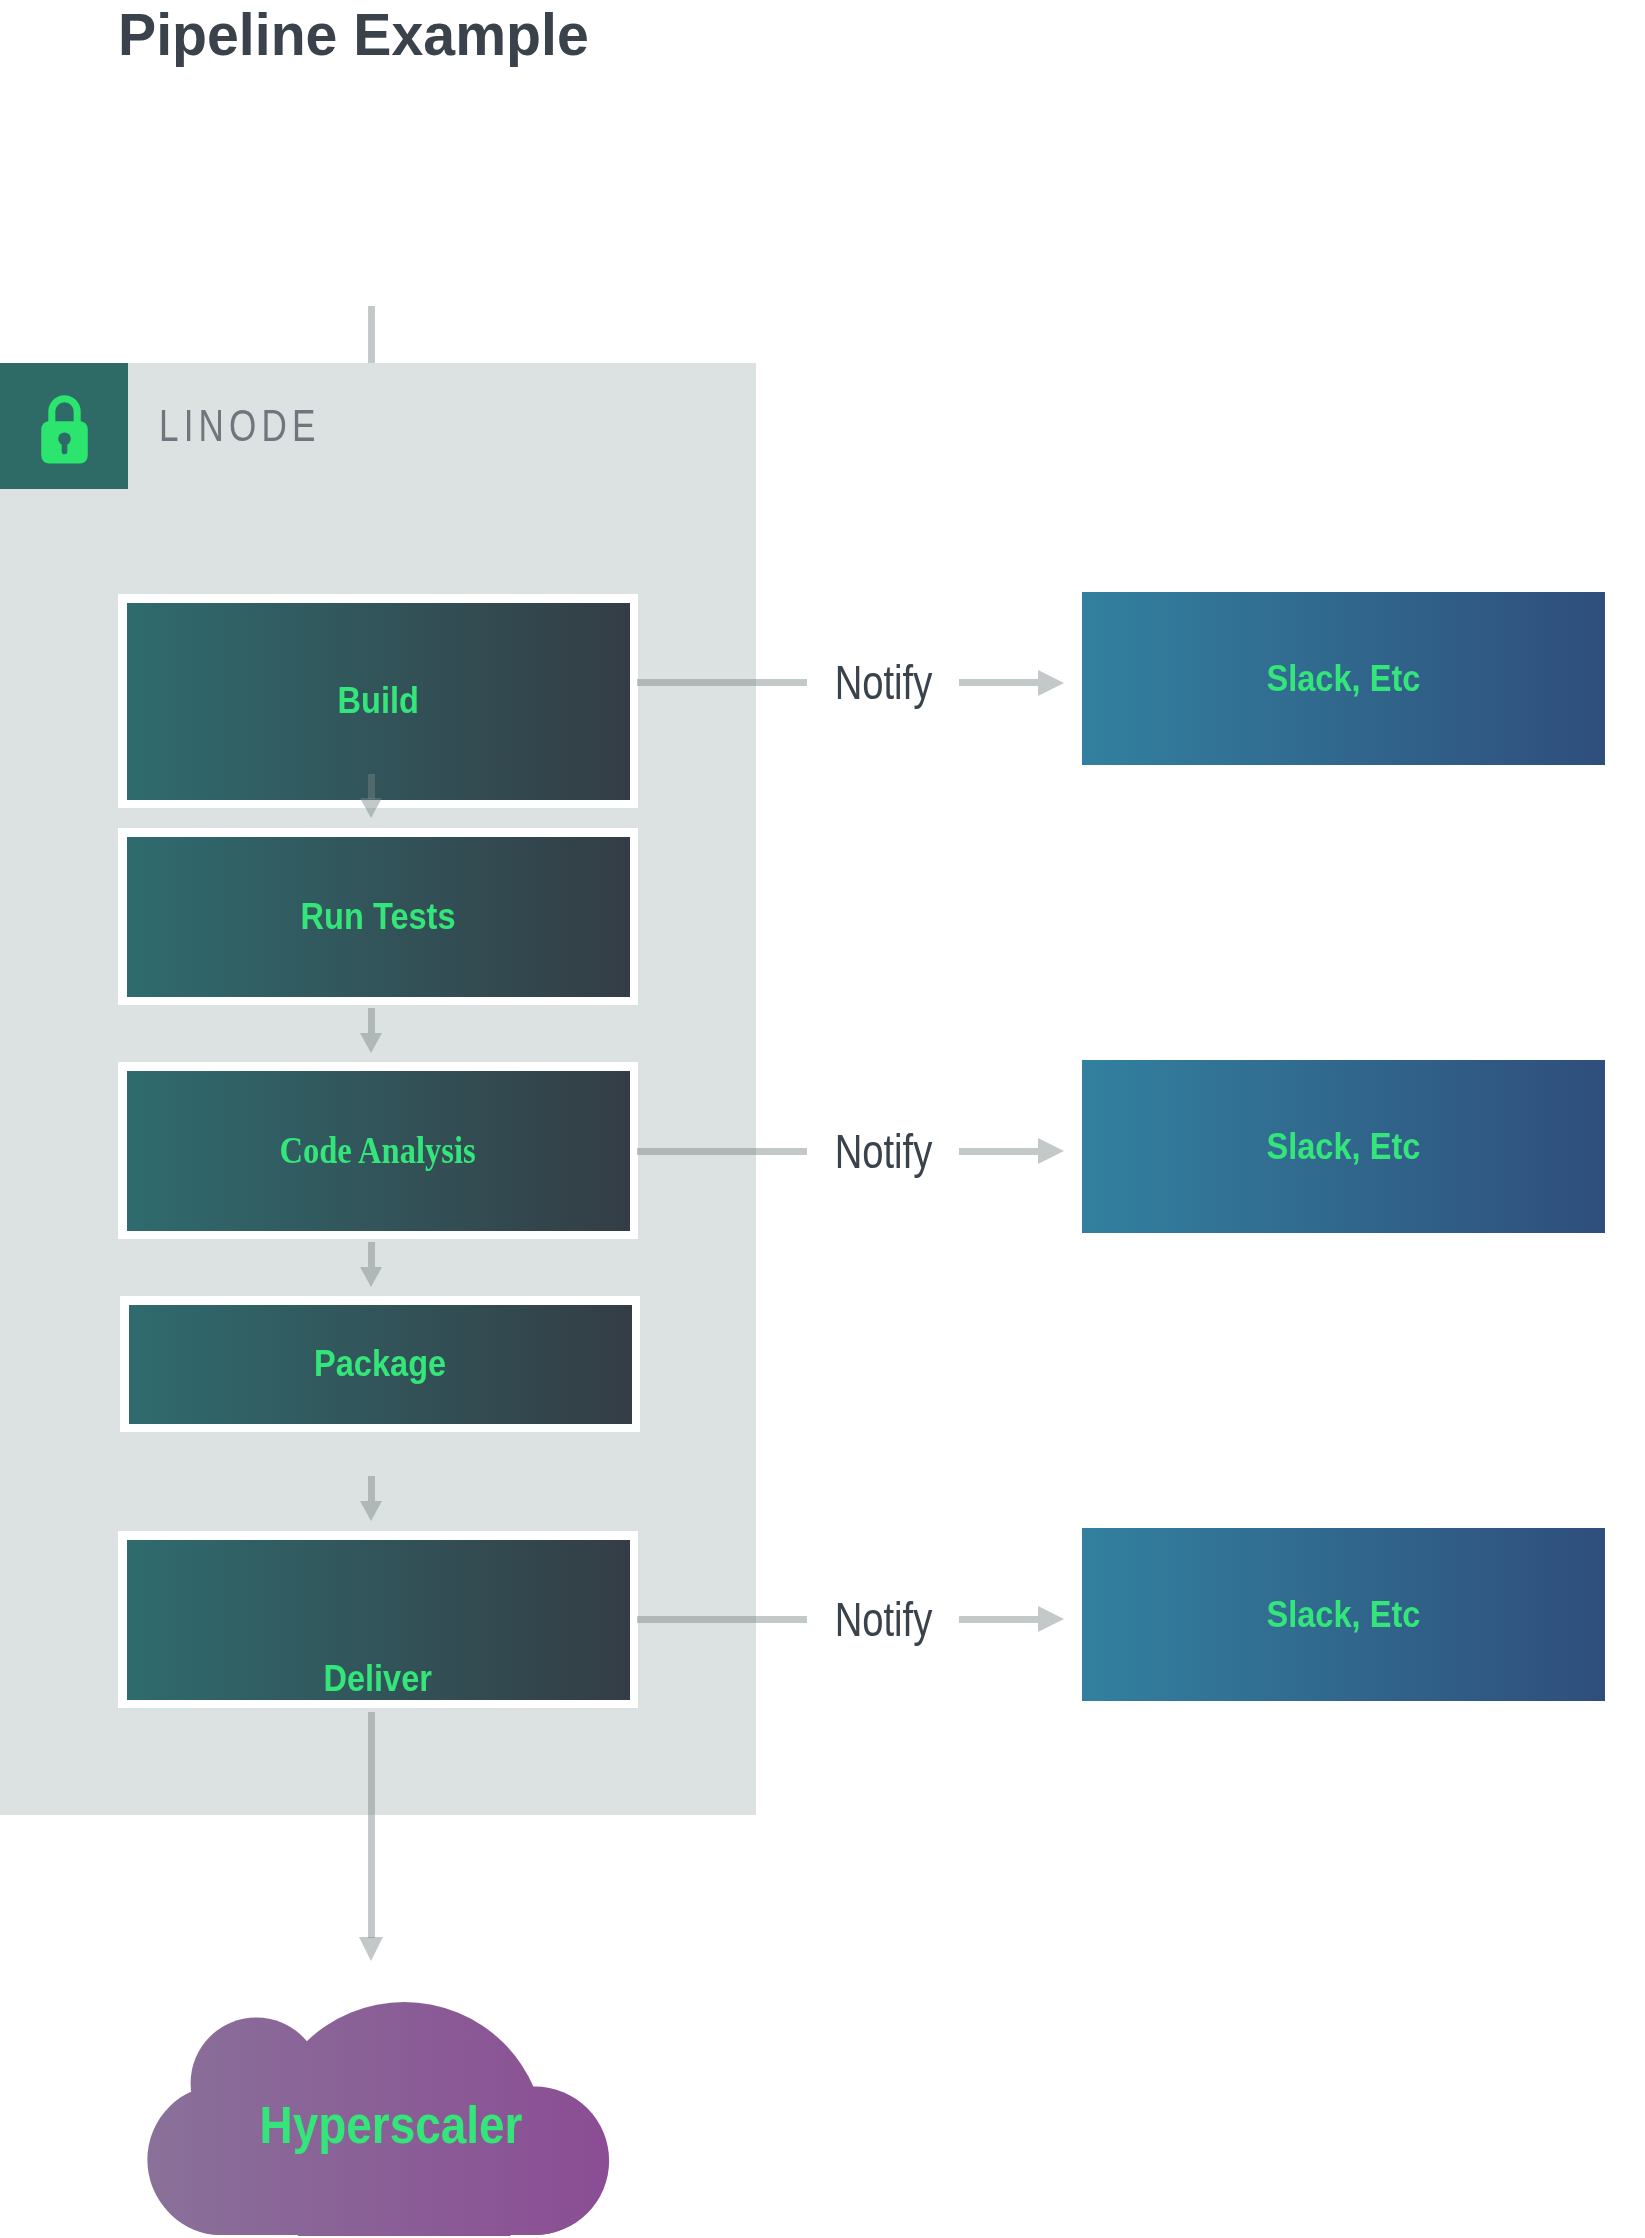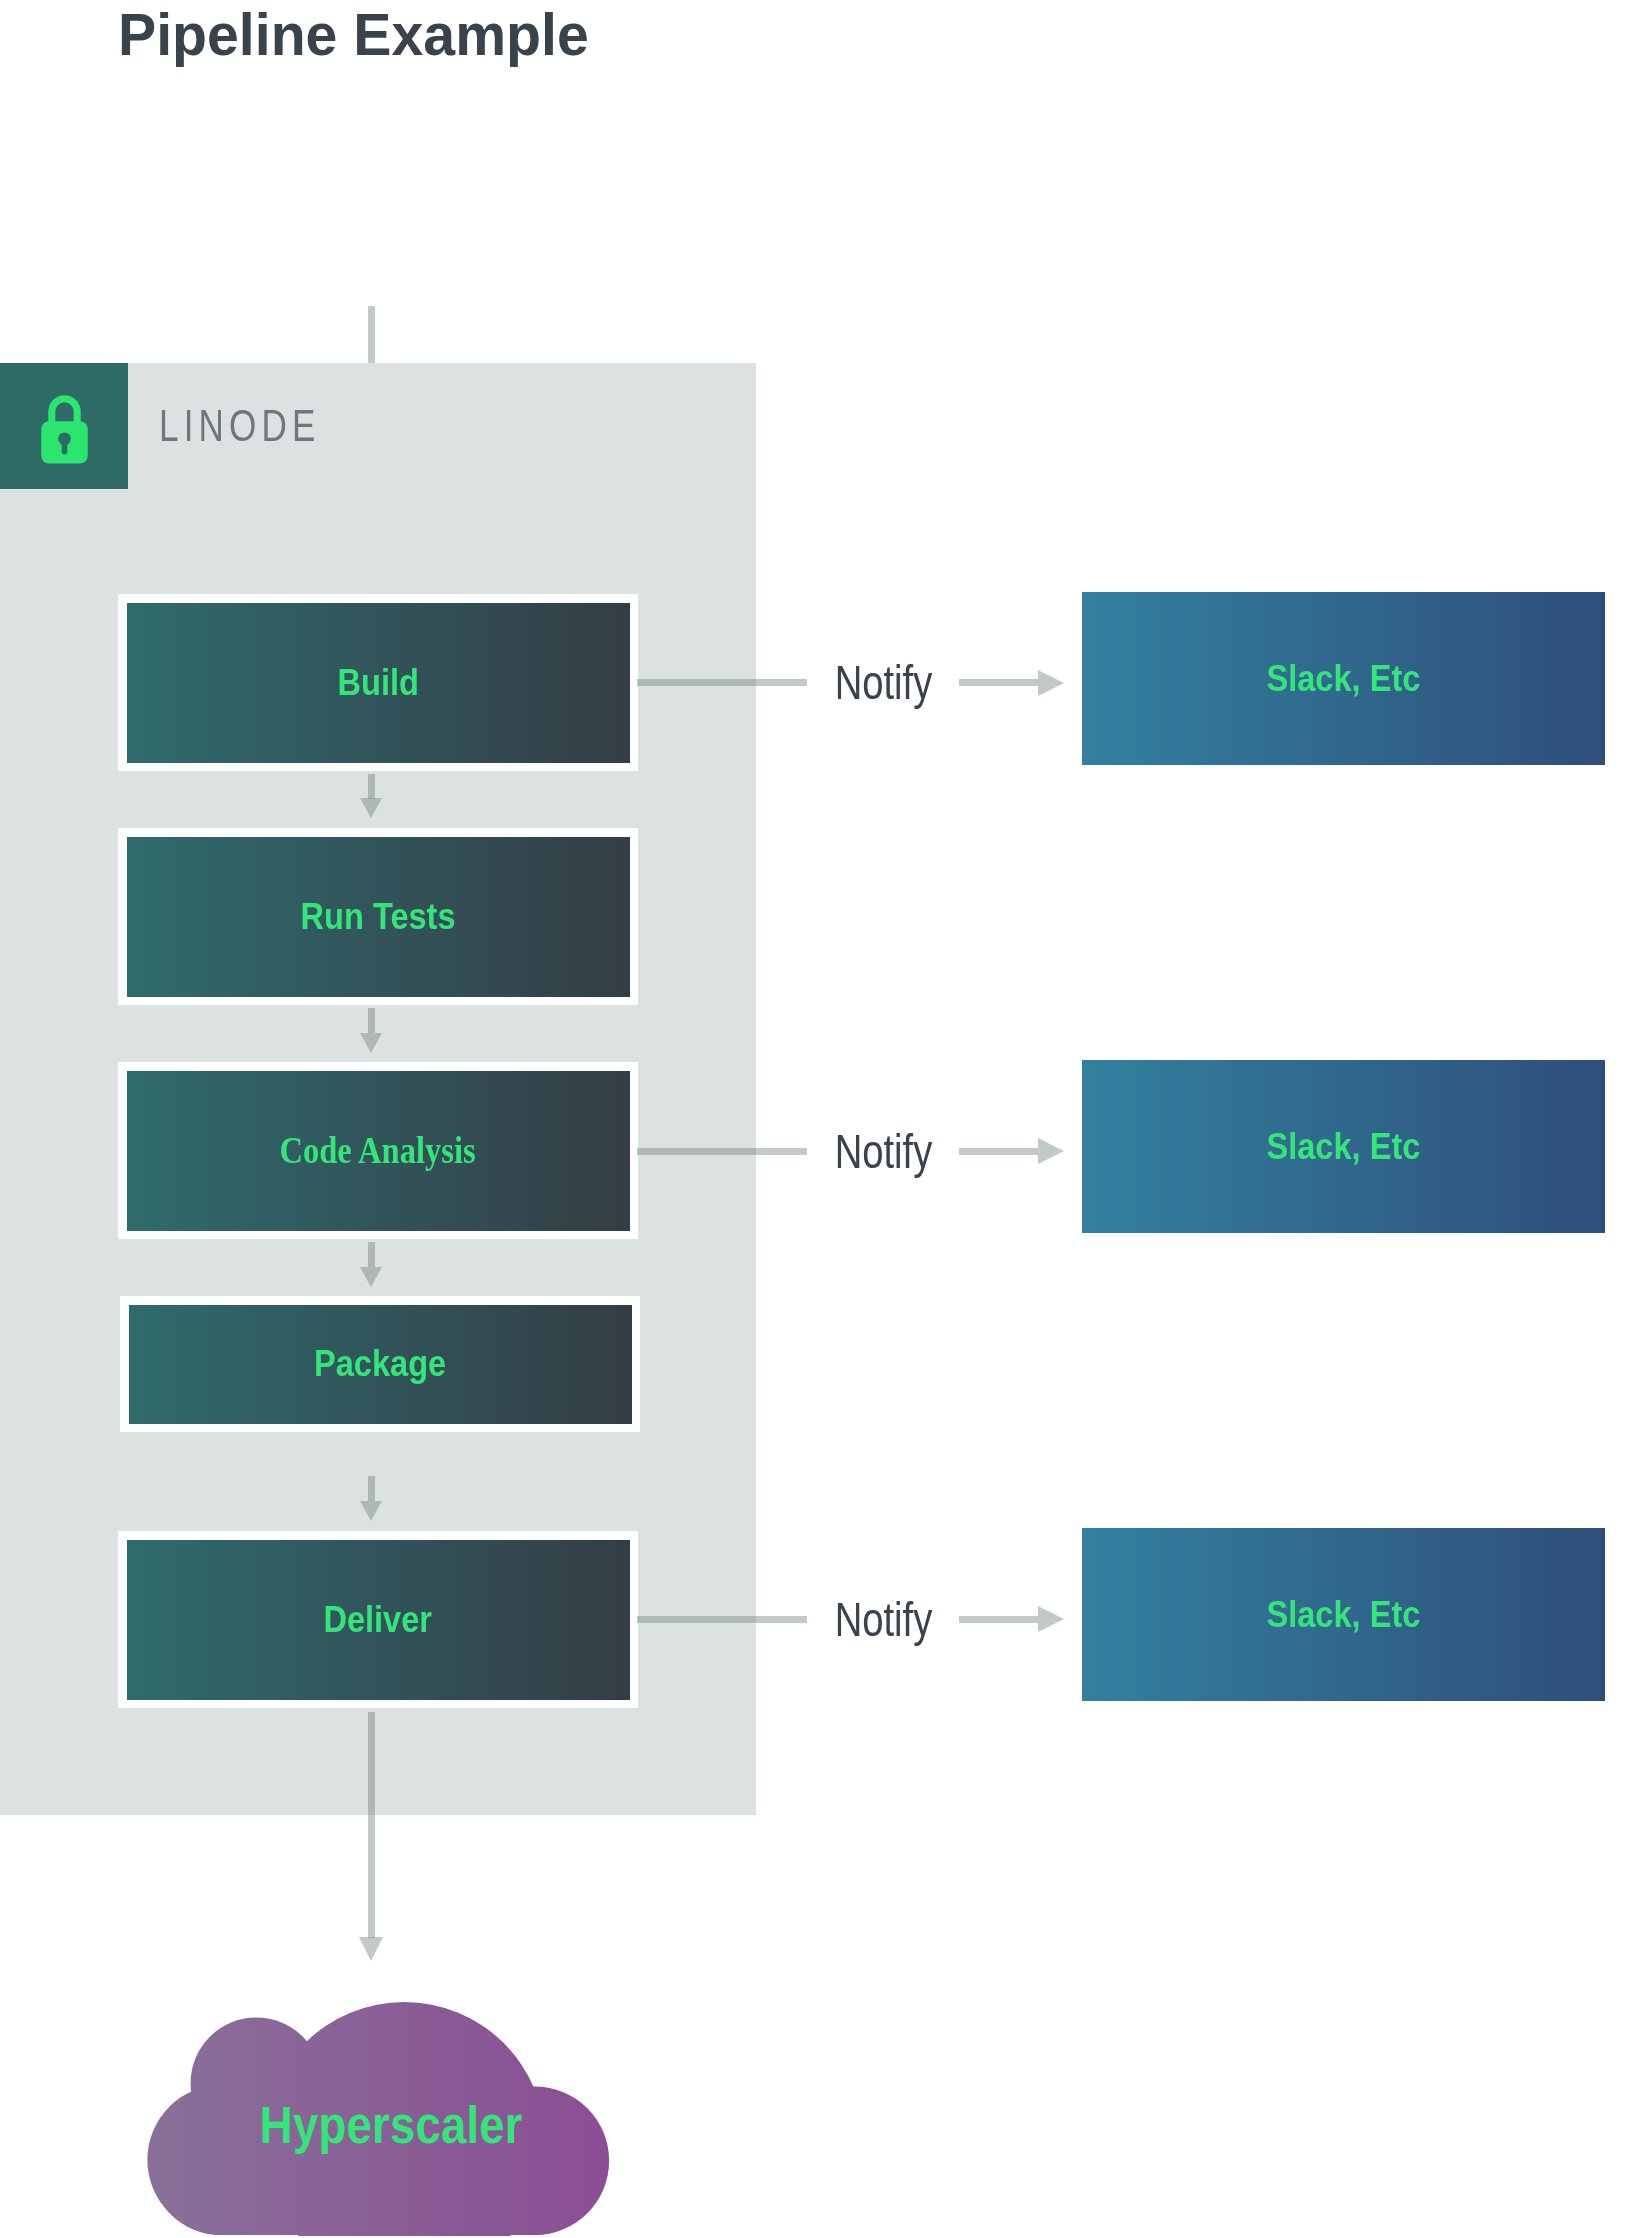--- a/index.html
+++ b/index.html
@@ -109,21 +109,21 @@
     <svg width="71" height="81" viewBox="0 0 100 115">
       <path d="M32 56 V36 a18 18 0 0 1 36 0 V56" fill="none" stroke="#2be56f" stroke-width="10" stroke-linecap="round"></path>
       <rect x="17" y="50" width="66" height="60" rx="11" fill="#2be56f"></rect>
       <circle cx="50" cy="75" r="9" fill="#2e6b67"></circle>
       <rect x="46" y="79" width="8" height="18" rx="4" fill="#2e6b67"></rect>
     </svg>
   </div>
   <div class="abs" id="linode-label" style="color: rgb(111, 118, 125);">LINODE</div>
 
   <div id="dynamic-root">
-      <div class="abs stage-frame" style="left: 118px; top: 594px; width: 520px; height: 177px; text-align: center;">
+      <div class="abs stage-frame" style="left: 118px; top: 594px; width: 520px; height: 214px; text-align: center;">
         <div class="stage-inner" style="background: linear-gradient(90deg, rgb(47, 107, 110), rgb(52, 61, 69));">
           <span class="box-label" style="color: rgb(52, 229, 122);">Build</span>
         </div>
       </div>
       <div class="abs stem-v" style="left: 368px; top: 774px; height: 24.5px;"></div>
       <div class="abs head-down small" style="left: 360px; top: 798px;"></div>
       <div class="abs stem-h" style="left: 637px; top: 679px; width: 170px;"></div>
       <div class="abs notify-label" style="left: 807px; top: 652px; color: rgb(58, 66, 75);">Notify</div>
       <div class="abs stem-h" style="left: 959px; top: 679px; width: 79px;"></div>
       <div class="abs head-right" style="left: 1038px; top: 670px;"></div>
@@ -152,21 +152,21 @@
         <span class="box-label" style="color: rgb(52, 229, 122);">Slack, Etc</span>
       </div>
       <div class="abs stage-frame" style="left: 120px; top: 1296px; width: 520px; height: 136px;">
         <div class="stage-inner" style="background: linear-gradient(90deg, rgb(47, 107, 110), rgb(52, 61, 69));">
           <span class="box-label" style="color: rgb(52, 229, 122);">Package</span>
         </div>
       </div>
       <div class="abs stem-v" style="left: 368px; top: 1476px; height: 24.5px;"></div>
       <div class="abs head-down small" style="left: 360px; top: 1501px;"></div>
       <div class="abs stage-frame" style="left: 118px; top: 1531px; width: 520px; height: 177px;">
-        <div class="stage-inner" style="background: linear-gradient(90deg, rgb(47, 107, 110), rgb(52, 61, 69));">
+        <div class="stage-inner" style="background: linear-gradient(90deg, rgb(47, 107, 110), rgb(52, 61, 69)); align-items: flex-end;">
           <span class="box-label" style="color: rgb(52, 229, 122);">Deliver</span>
         </div>
       </div>
       <div class="abs stem-h" style="left: 637px; top: 1616px; width: 170px;"></div>
       <div class="abs notify-label" style="left: 807px; top: 1589px; color: rgb(58, 66, 75);">Notify</div>
       <div class="abs stem-h" style="left: 959px; top: 1616px; width: 79px;"></div>
       <div class="abs head-right" style="left: 1038px; top: 1606px;"></div>
       <div class="abs notify-target-box" style="left: 1082px; top: 1528px; width: 523px; height: 173px; background: linear-gradient(90deg, rgb(50, 128, 159), rgb(47, 78, 123));">
         <span class="box-label" style="color: rgb(52, 229, 122);">Slack, Etc</span>
       </div>

